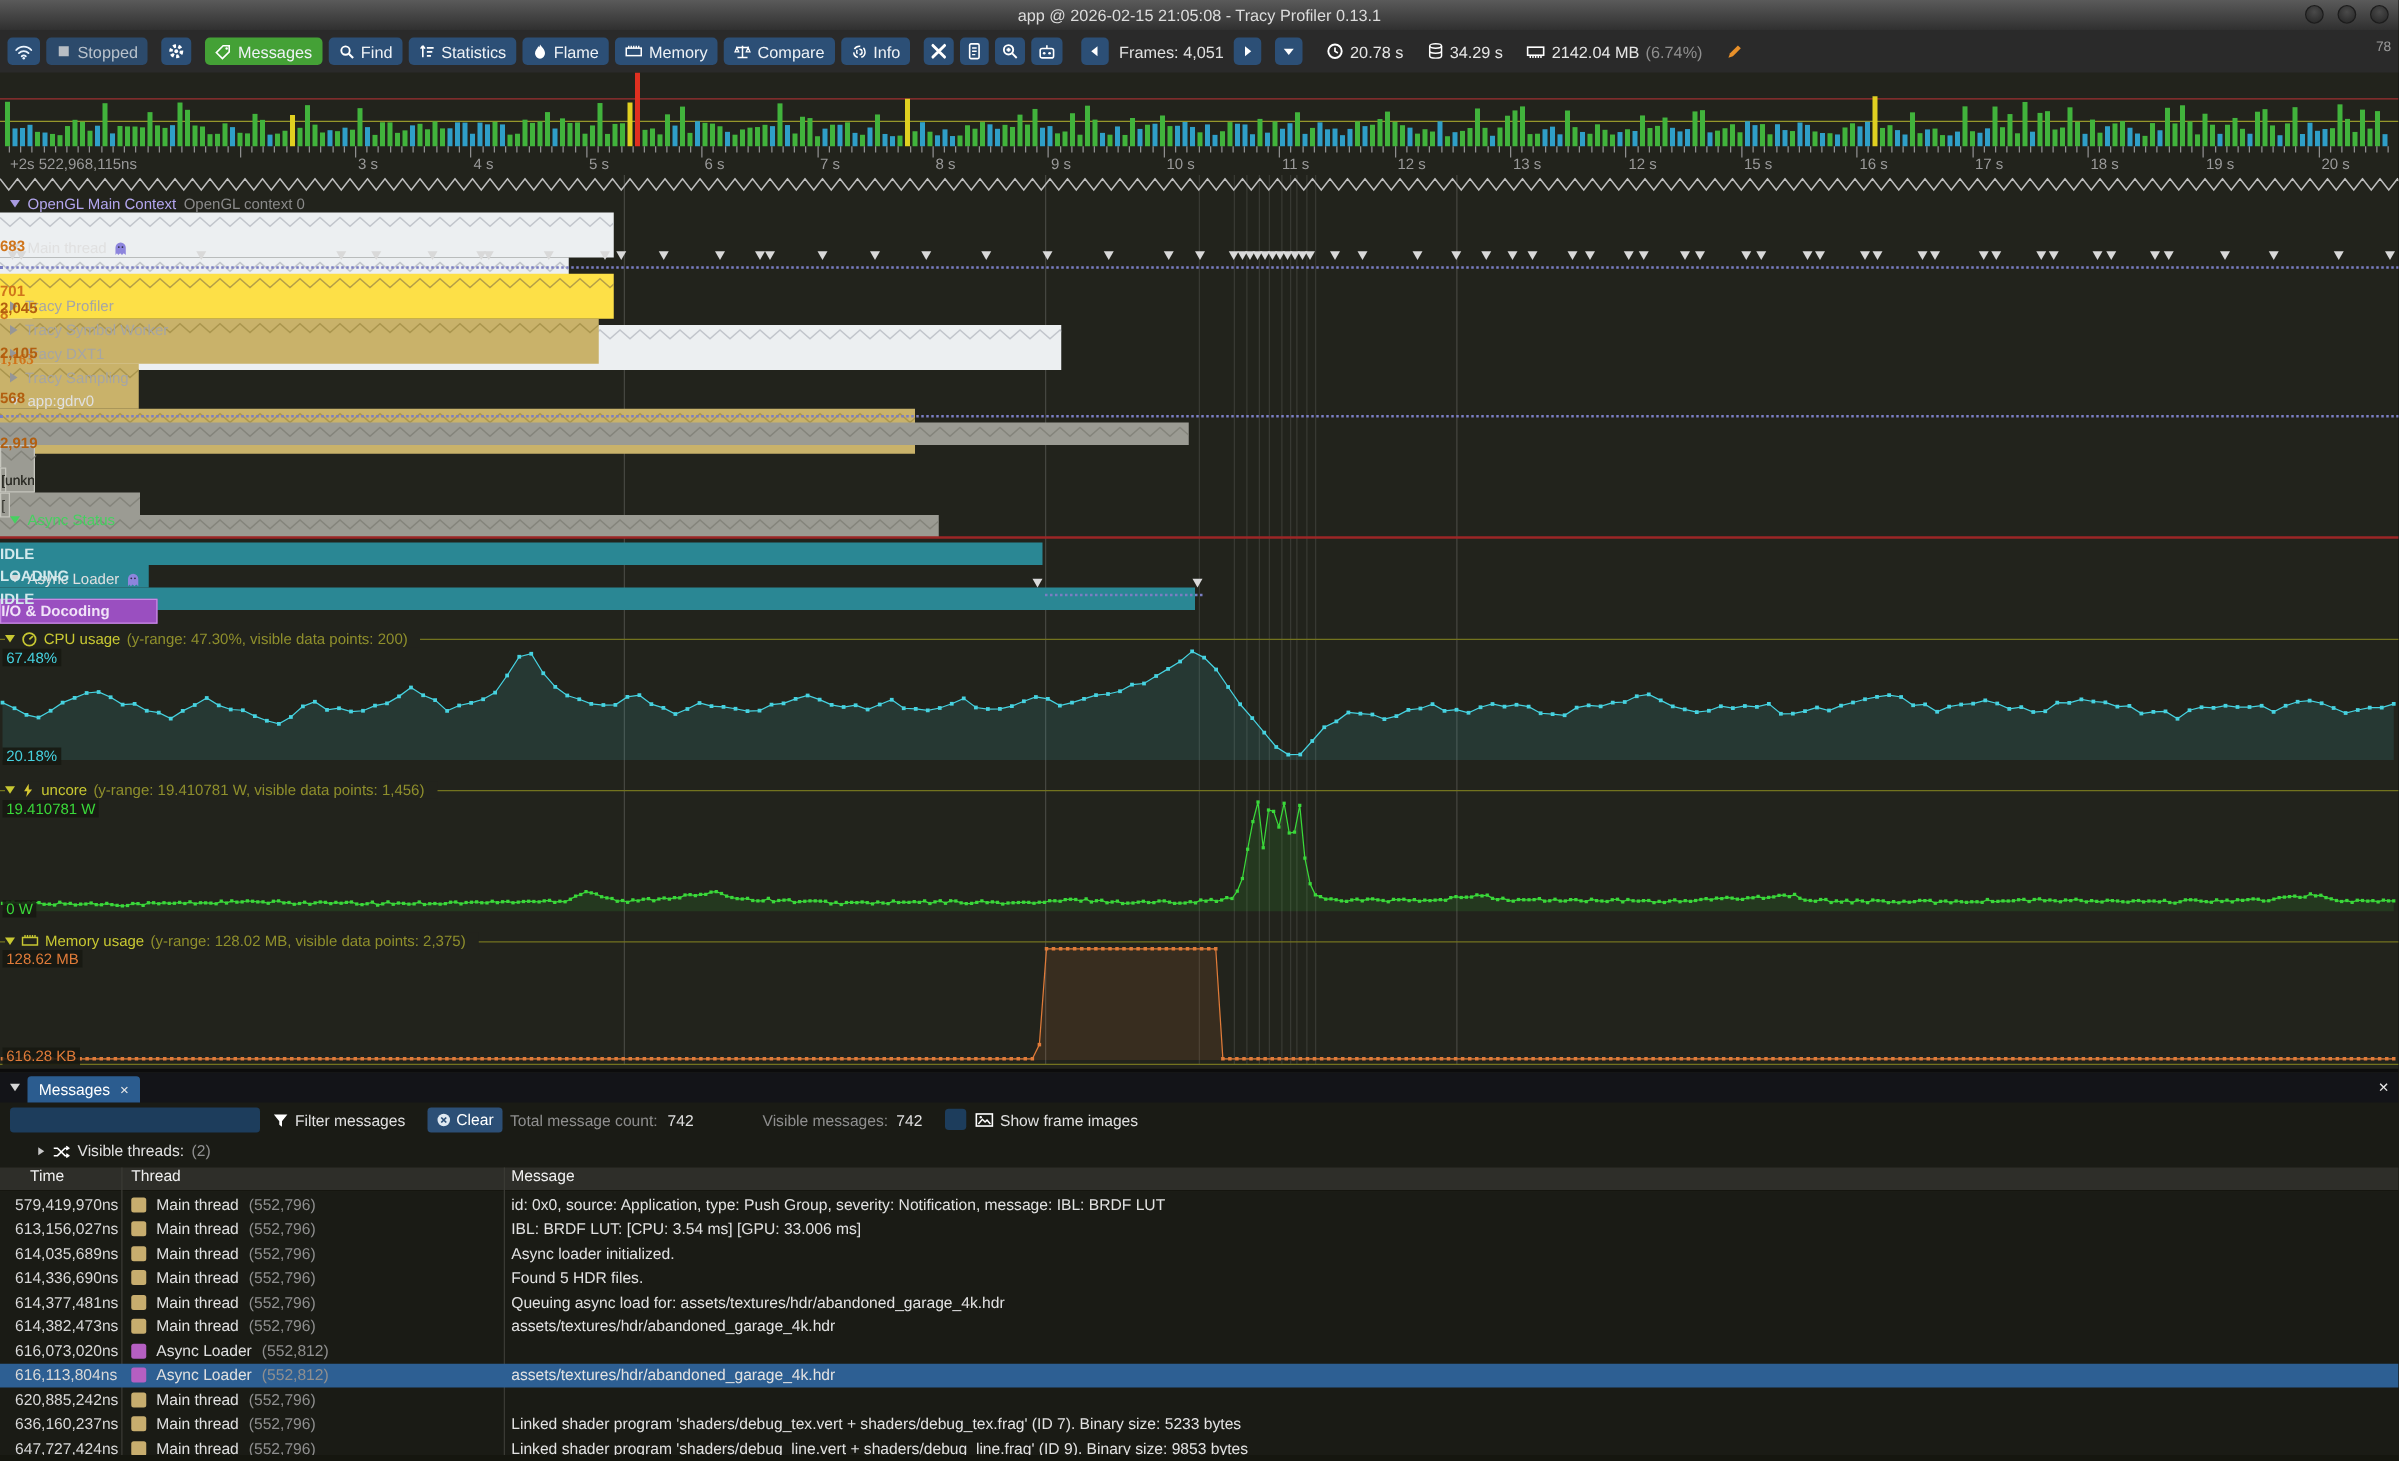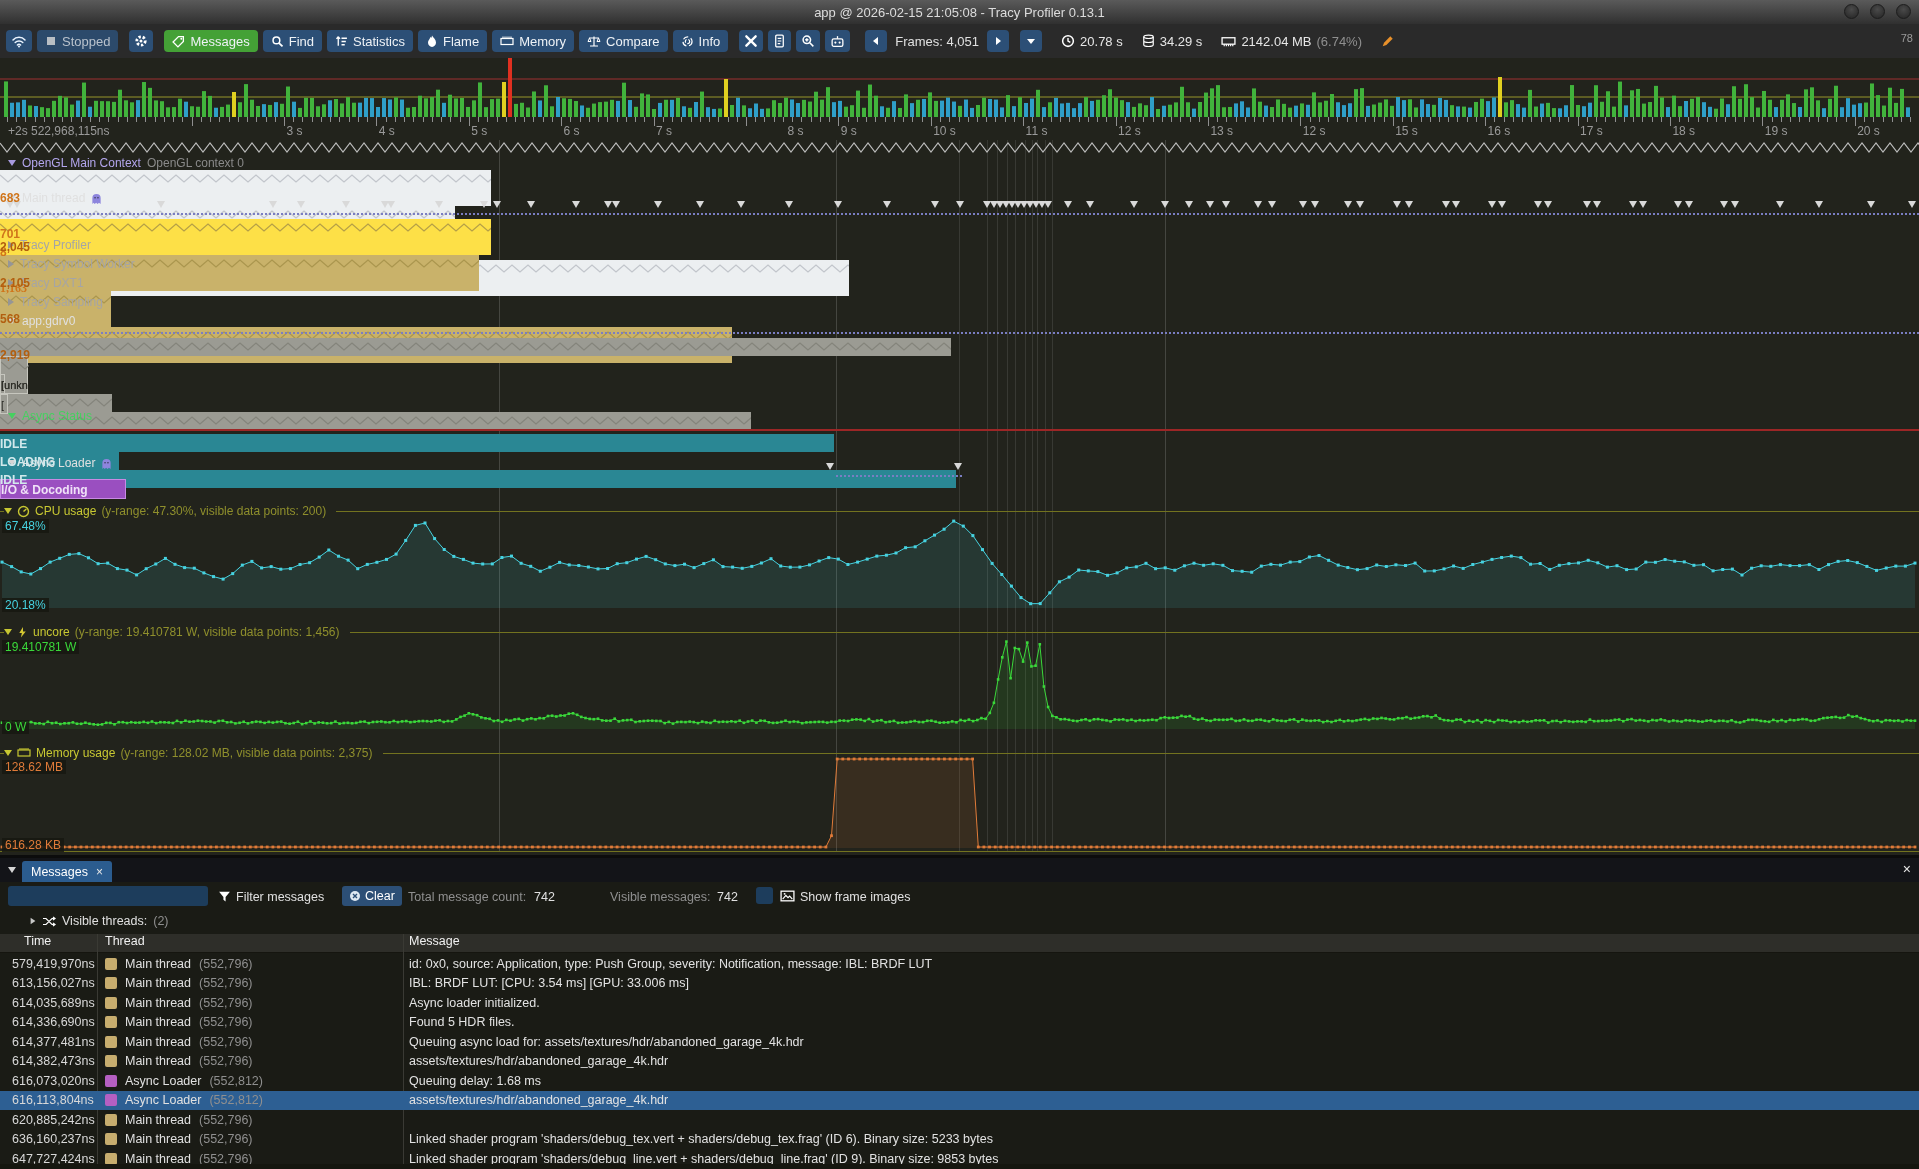--- a/index.html
+++ b/index.html
@@ -760,21 +760,21 @@
       <div style="position: absolute; left: 1882.52px; top: 0px; width: 1px; height: 5px; background: rgb(143, 143, 143);"></div>
       <div style="position: absolute; left: 1891.76px; top: 0px; width: 1px; height: 5px; background: rgb(143, 143, 143);"></div>
       <div style="position: absolute; left: 1901px; top: 0px; width: 1px; height: 5px; background: rgb(143, 143, 143);"></div>
       <div style="position: absolute; left: 1910.24px; top: 0px; width: 1px; height: 5px; background: rgb(143, 143, 143);"></div>
       <div style="position: absolute; left: 8px; top: 7px; font-size: 12px; color: rgb(154, 154, 154); white-space: nowrap;">+2s 522,968,115ns</div>
       <div style="position: absolute; left: 286.4px; top: 7px; font-size: 12px; color: rgb(154, 154, 154);">3 s</div>
       <div style="position: absolute; left: 378.8px; top: 7px; font-size: 12px; color: rgb(154, 154, 154);">4 s</div>
       <div style="position: absolute; left: 471.2px; top: 7px; font-size: 12px; color: rgb(154, 154, 154);">5 s</div>
       <div style="position: absolute; left: 563.6px; top: 7px; font-size: 12px; color: rgb(154, 154, 154);">6 s</div>
       <div style="position: absolute; left: 656px; top: 7px; font-size: 12px; color: rgb(154, 154, 154);">7 s</div>
-      <div style="position: absolute; left: 748.4px; top: 7px; font-size: 12px; color: rgb(154, 154, 154); margin-left: 39px;">8 s</div>
+      <div style="position: absolute; left: 748.4px; top: 7px; font-size: 12px; color: rgb(154, 154, 154);">8 s</div>
       <div style="position: absolute; left: 840.8px; top: 7px; font-size: 12px; color: rgb(154, 154, 154);">9 s</div>
       <div style="position: absolute; left: 933.2px; top: 7px; font-size: 12px; color: rgb(154, 154, 154);">10 s</div>
       <div style="position: absolute; left: 1025.6px; top: 7px; font-size: 12px; color: rgb(154, 154, 154);">11 s</div>
       <div style="position: absolute; left: 1118px; top: 7px; font-size: 12px; color: rgb(154, 154, 154);">12 s</div>
       <div style="position: absolute; left: 1210.4px; top: 7px; font-size: 12px; color: rgb(154, 154, 154);">13 s</div>
       <div style="position: absolute; left: 1302.8px; top: 7px; font-size: 12px; color: rgb(154, 154, 154);">12 s</div>
       <div style="position: absolute; left: 1395.2px; top: 7px; font-size: 12px; color: rgb(154, 154, 154);">15 s</div>
       <div style="position: absolute; left: 1487.6px; top: 7px; font-size: 12px; color: rgb(154, 154, 154);">16 s</div>
       <div style="position: absolute; left: 1580px; top: 7px; font-size: 12px; color: rgb(154, 154, 154);">17 s</div>
       <div style="position: absolute; left: 1672.4px; top: 7px; font-size: 12px; color: rgb(154, 154, 154);">18 s</div>
@@ -2182,21 +2182,20 @@
           </div>
           <div class="m">assets/textures/hdr/abandoned_garage_4k.hdr</div>
         </div>
         <div class="mrow">
           <div class="t">616,073,020ns</div>
           <div class="th">
             <div class="chip" style="background: rgb(181, 95, 194);"></div>
             <span>Async Loader</span>
             <span class="cnt">(552,812)</span>
           </div>
-          <div class="m">Queuing delay: 1.68 ms</div>
         </div>
         <div class="mrow sel">
           <div class="t">616,113,804ns</div>
           <div class="th">
             <div class="chip" style="background: rgb(181, 95, 194);"></div>
             <span>Async Loader</span>
             <span class="cnt">(552,812)</span>
           </div>
           <div class="m">assets/textures/hdr/abandoned_garage_4k.hdr</div>
         </div>
@@ -2208,21 +2207,21 @@
             <span class="cnt">(552,796)</span>
           </div>
         </div>
         <div class="mrow">
           <div class="t">636,160,237ns</div>
           <div class="th">
             <div class="chip" style="background: rgb(199, 173, 110);"></div>
             <span>Main thread</span>
             <span class="cnt">(552,796)</span>
           </div>
-          <div class="m">Linked shader program 'shaders/debug_tex.vert + shaders/debug_tex.frag' (ID 6). Binary size: 5233 bytes</div>
+          <div class="m">Linked shader program 'shaders/debug_tex.vert + shaders/debug_tex.frag' (ID 7). Binary size: 5233 bytes</div>
         </div>
         <div class="mrow">
           <div class="t">647,727,424ns</div>
           <div class="th">
             <div class="chip" style="background: rgb(199, 173, 110);"></div>
             <span>Main thread</span>
             <span class="cnt">(552,796)</span>
           </div>
           <div class="m">Linked shader program 'shaders/debug_line.vert + shaders/debug_line.frag' (ID 9). Binary size: 9853 bytes</div>
         </div>

